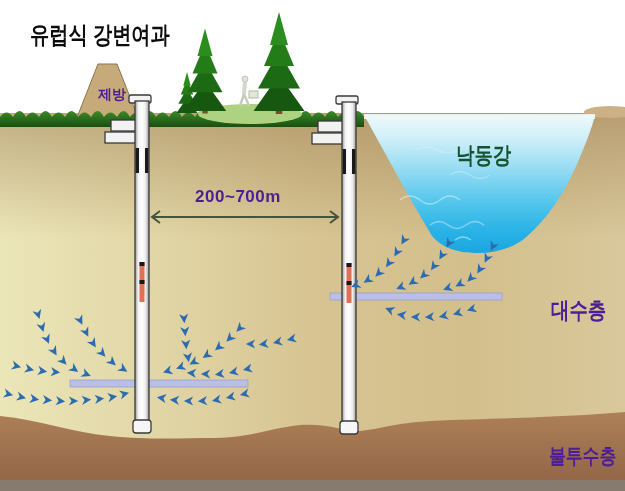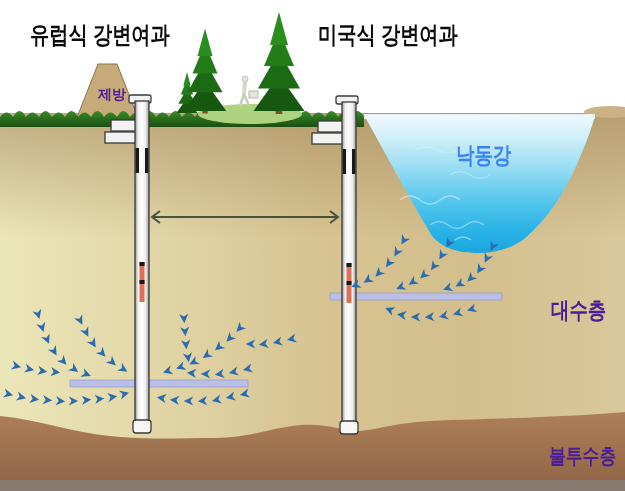--- a/index.html
+++ b/index.html
@@ -7,21 +7,21 @@
   .scene{position:relative;width:625px;height:491px;background:#ffffff;overflow:hidden;}
   .scene svg{position:absolute;left:0;top:0;}
   .lbl{position:absolute;font-weight:700;color:#4c1d95;line-height:1.15;white-space:nowrap;}
   .condense{display:inline-block;transform:scaleX(.8);transform-origin:0 50%;}
   .condense-lite{display:inline-block;transform:scaleX(.92);transform-origin:0 50%;}
   .title{top:21px;font-size:24px;font-weight:600;color:#0c0c0c;}
   .t-eu{left:30px;}
   .t-us{left:318px;}
   .l-levee{left:88px;top:86px;width:48px;font-size:14px;text-align:center;}
   .l-dist{left:167px;top:187px;width:142px;font-size:17px;text-align:center;letter-spacing:.5px;}
-  .l-river{left:456px;top:142px;font-size:23px;color:#3b82f6;}
+  .l-river{left:456px;top:142px;font-size:23px;color:#14532d;}
   .l-gw{left:14px;top:277px;font-size:26px;}
   .l-aq{left:551px;top:297px;font-size:23px;}
   .l-imp{left:549px;top:444px;font-size:21px;}
 </style>
 </head>
 <body>
 
 <div class="scene">
 
 <svg width="625" height="491" viewBox="0 0 625 491" xmlns="http://www.w3.org/2000/svg" xmlns:xlink="http://www.w3.org/1999/xlink">
@@ -205,19 +205,19 @@
         <path d="M-4.2,-4.6 L5.2,0 L-4.2,4.6 L-1.4,0 Z" transform="translate(458,313) rotate(164.1)" fill="#2b6cb0"></path>
         <path d="M-4.2,-4.6 L5.2,0 L-4.2,4.6 L-1.4,0 Z" transform="translate(444,316) rotate(167.9)" fill="#2b6cb0"></path>
         <path d="M-4.2,-4.6 L5.2,0 L-4.2,4.6 L-1.4,0 Z" transform="translate(430,317) rotate(175.9)" fill="#2b6cb0"></path>
         <path d="M-4.2,-4.6 L5.2,0 L-4.2,4.6 L-1.4,0 Z" transform="translate(416,317) rotate(180.0)" fill="#2b6cb0"></path>
         <path d="M-4.2,-4.6 L5.2,0 L-4.2,4.6 L-1.4,0 Z" transform="translate(402,315) rotate(-171.9)" fill="#2b6cb0"></path>
         <path d="M-4.2,-4.6 L5.2,0 L-4.2,4.6 L-1.4,0 Z" transform="translate(390,310) rotate(-157.4)" fill="#2b6cb0"></path>
       </g>
 </svg>
 
 <div class="lbl title t-eu"><span class="condense">유럽식 강변여과</span></div>
-<div class="lbl title t-us"><span class="condense">미국식 강변여과</span></div>
 <div class="lbl l-levee"><span>제방</span></div>
+<div class="lbl l-dist"><span>200~700m</span></div>
 <div class="lbl l-river"><span class="condense">낙동강</span></div>
 <div class="lbl l-aq"><span class="condense">대수층</span></div>
 <div class="lbl l-imp"><span class="condense">불투수층</span></div>
 
 </div>
 
 </body></html>

